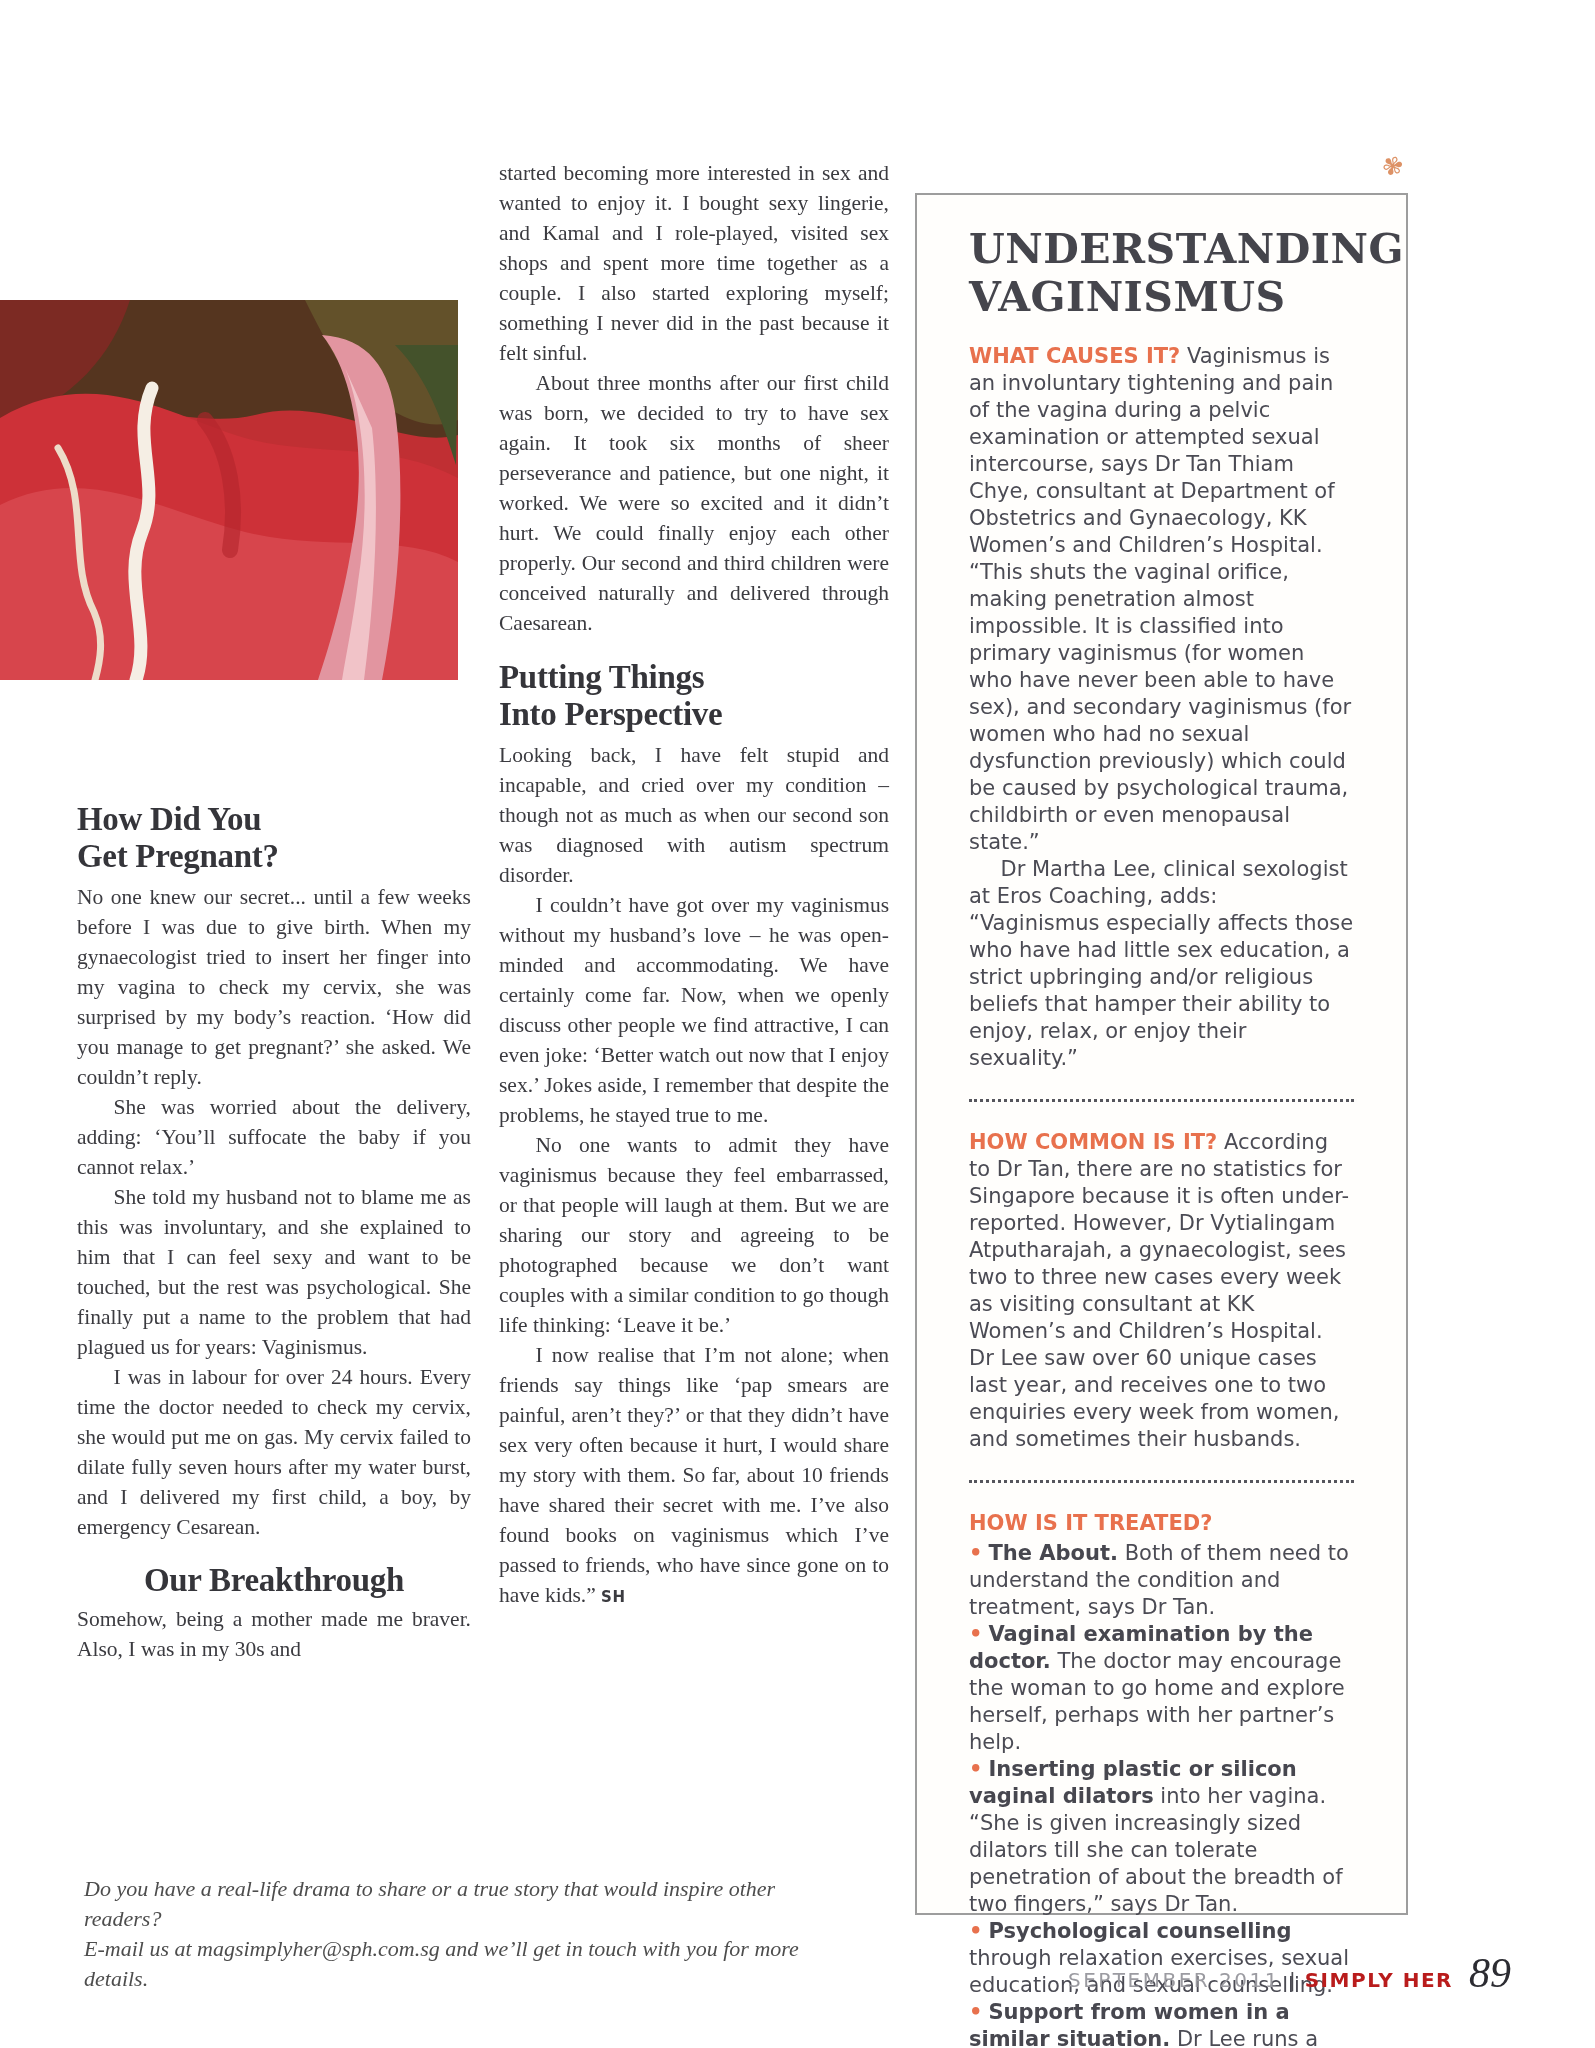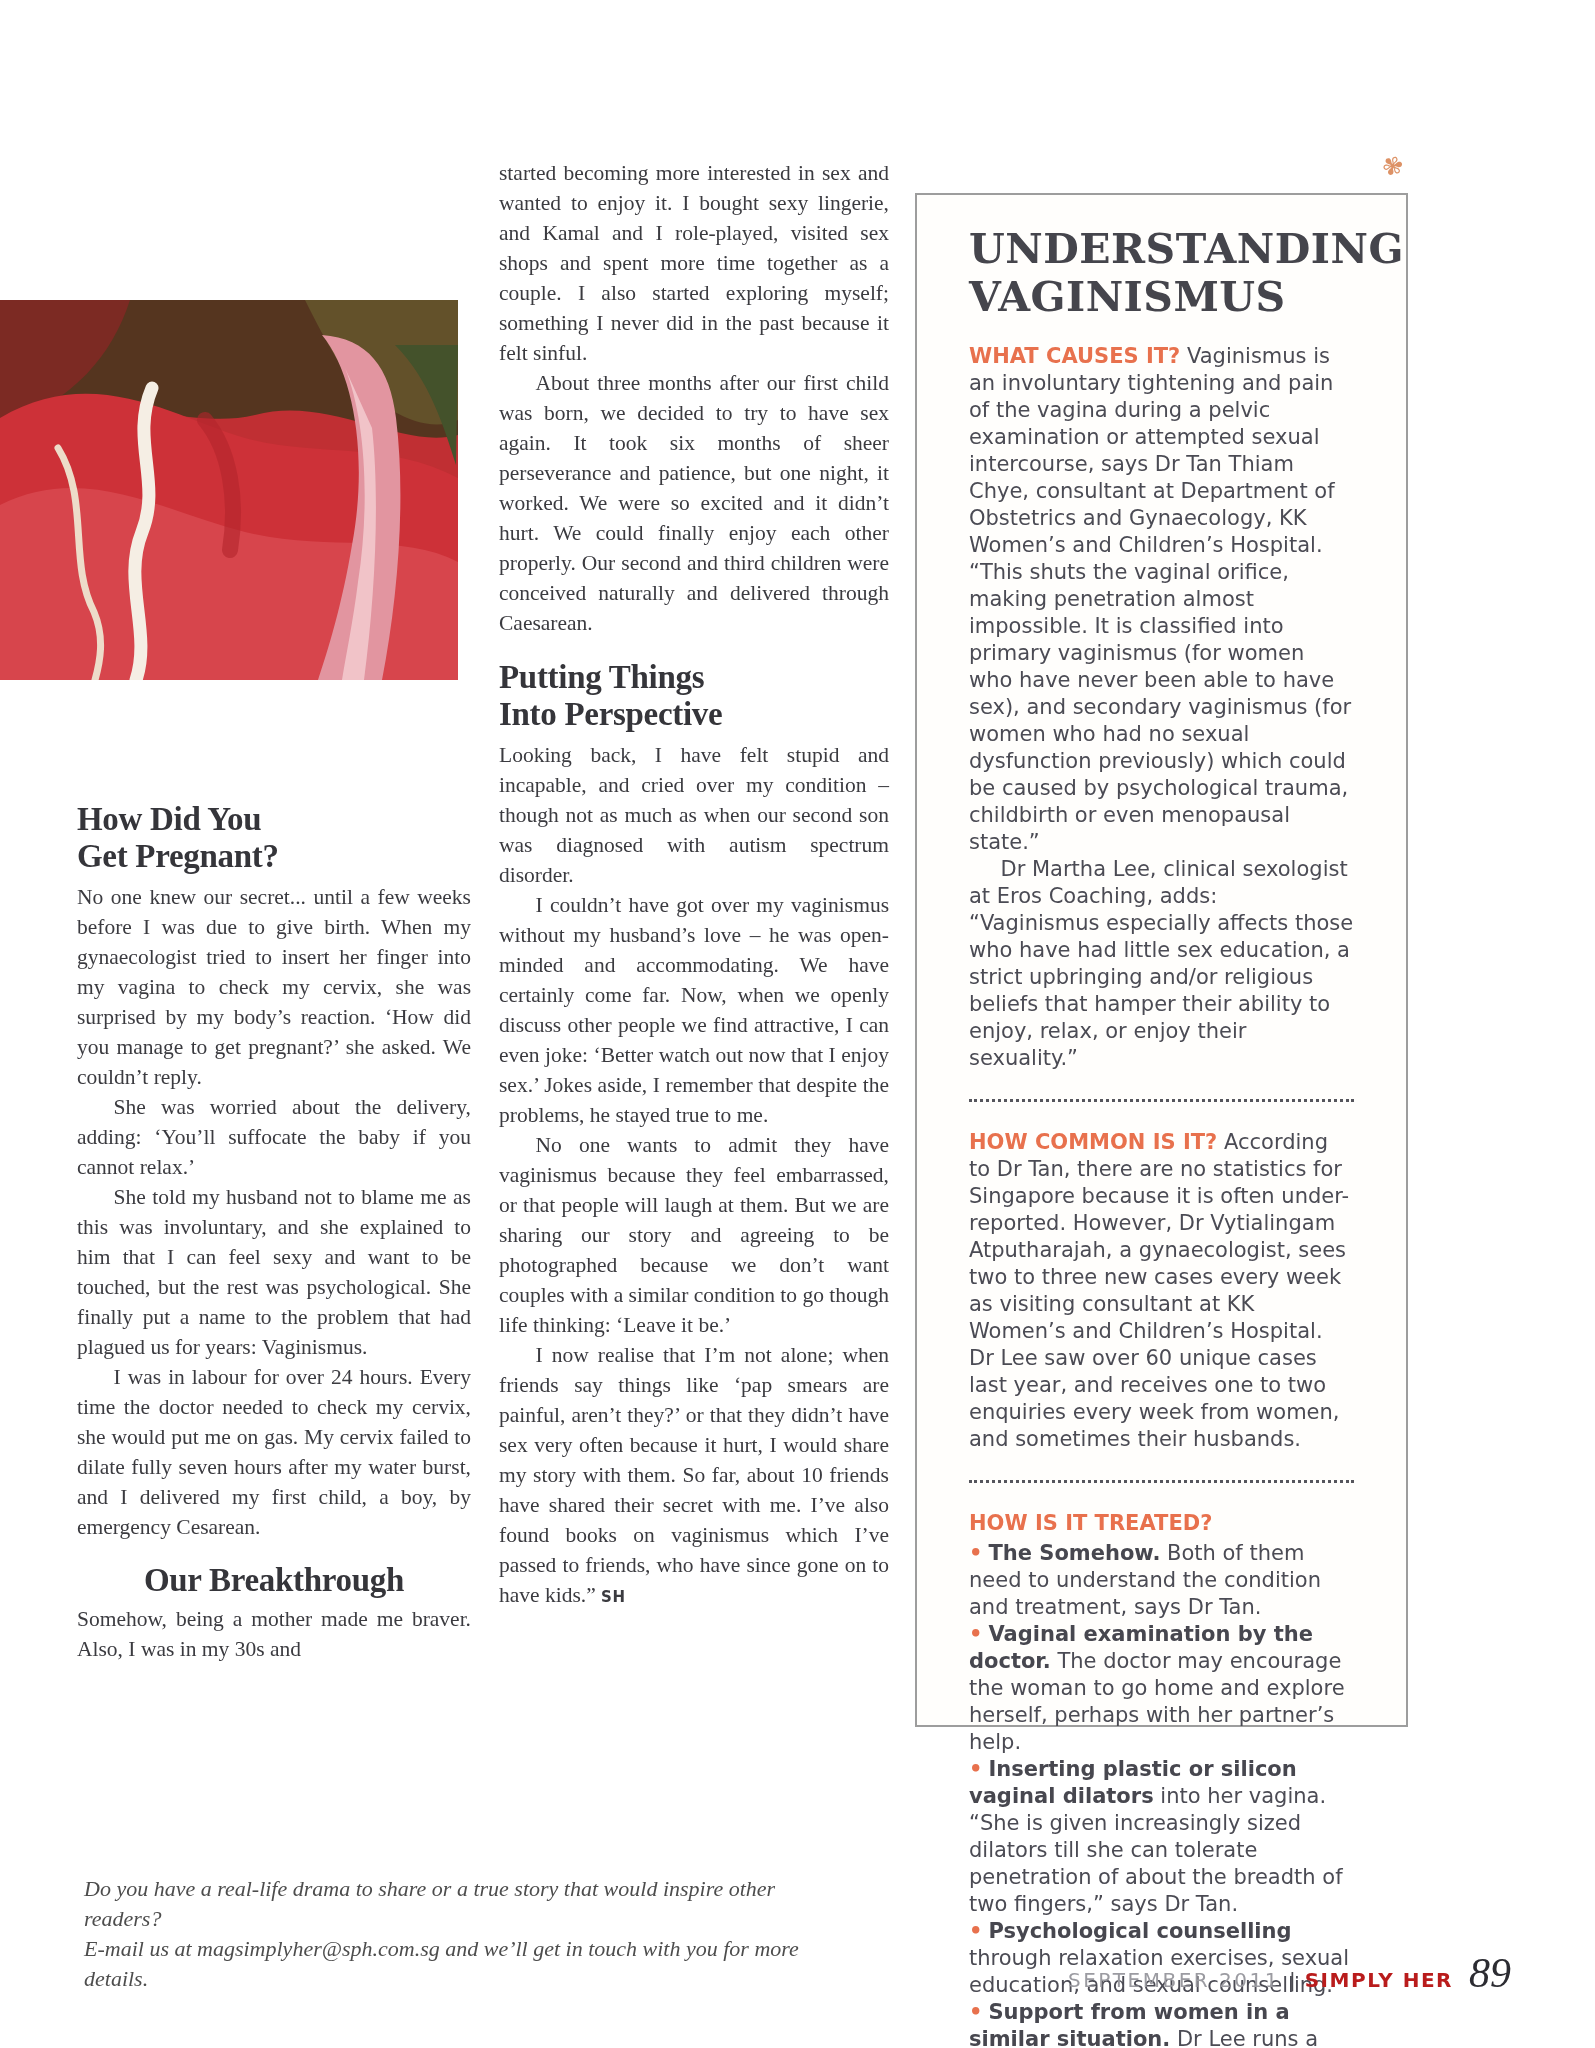--- a/index.html
+++ b/index.html
@@ -32,21 +32,21 @@
   }
   .serif-head.mid{margin-top:21px;}
   .serif-head.sub{margin-top:20px;margin-bottom:5px;text-align:center;}
   .end-mark{
     font-family:"DejaVu Sans", sans-serif;
     font-size:15px;font-weight:bold;color:#3b3b40;
     letter-spacing:0.5px;
   }
   
   .sidebar{
-    position:absolute;left:915px;top:193px;width:493px;height:1534px;
+    position:absolute;left:915px;top:193px;width:493px;height:1722px;
     box-sizing:border-box;
     background:#fffefc;
     border:2px solid #9d9d9d;
     padding:30px 52px 0 52px;
     font-family:"DejaVu Sans", sans-serif;
     color:#4b4b54;
     font-size:21px;line-height:27px;
   }
   .sidebar-title{
     font-family:"DejaVu Serif", serif;
@@ -137,21 +137,21 @@
   <p class="side-p"><span class="side-label">WHAT CAUSES IT?</span> <span>Vaginismus is an involuntary tightening and pain of the vagina during a pelvic examination or attempted sexual intercourse, says Dr Tan Thiam Chye, consultant at Department of Obstetrics and Gynaecology, KK Women’s and Children’s Hospital. “This shuts the vaginal orifice, making penetration almost impossible. It is classified into primary vaginismus (for women who have never been able to have sex), and secondary vaginismus (for women who had no sexual dysfunction previously) which could be caused by psychological trauma, childbirth or even menopausal state.”</span></p>
   <p class="side-p indent">Dr Martha Lee, clinical sexologist at Eros Coaching, adds: “Vaginismus especially affects those who have had little sex education, a strict upbringing and/or religious beliefs that hamper their ability to enjoy, relax, or enjoy their sexuality.”</p>
 
   <hr class="divider">
 
   <p class="side-p"><span class="side-label">HOW COMMON IS IT?</span> <span>According to Dr Tan, there are no statistics for Singapore because it is often under-reported. However, Dr Vytialingam Atputharajah, a gynaecologist, sees two to three new cases every week as visiting consultant at KK Women’s and Children’s Hospital. Dr Lee saw over 60 unique cases last year, and receives one to two enquiries every week from women, and sometimes their husbands.</span></p>
 
   <hr class="divider">
 
   <span class="side-label treated-label">HOW IS IT TREATED?</span>
-  <p class="bullet"><span class="dot">•</span><b>The Somehow.</b> <span>Both of them need to understand the condition and treatment, says Dr Tan.</span></p>
+  <p class="bullet"><span class="dot">•</span><b>The About.</b> <span>Both of them need to understand the condition and treatment, says Dr Tan.</span></p>
   <p class="bullet"><span class="dot">•</span><b>Vaginal examination by the doctor.</b> <span>The doctor may encourage the woman to go home and explore herself, perhaps with her partner’s help.</span></p>
   <p class="bullet"><span class="dot">•</span><b>Inserting plastic or silicon vaginal dilators</b> <span>into her vagina. “She is given increasingly sized dilators till she can tolerate penetration of about the breadth of two fingers,” says Dr Tan.</span></p>
   <p class="bullet"><span class="dot">•</span><b>Psychological counselling</b> <span>through relaxation exercises, sexual education, and sexual counselling.</span></p>
   <p class="bullet"><span class="dot">•</span><b>Support from women in a similar situation.</b> <span>Dr Lee runs a support group for her patients.</span></p>
 </div>
 
 <div class="credit">
   <span>Do you have a real-life drama to share or a true story that would inspire other readers?</span><br>
   <span>E-mail us at magsimplyher@sph.com.sg and we’ll get in touch with you for more details.</span>
 </div>

